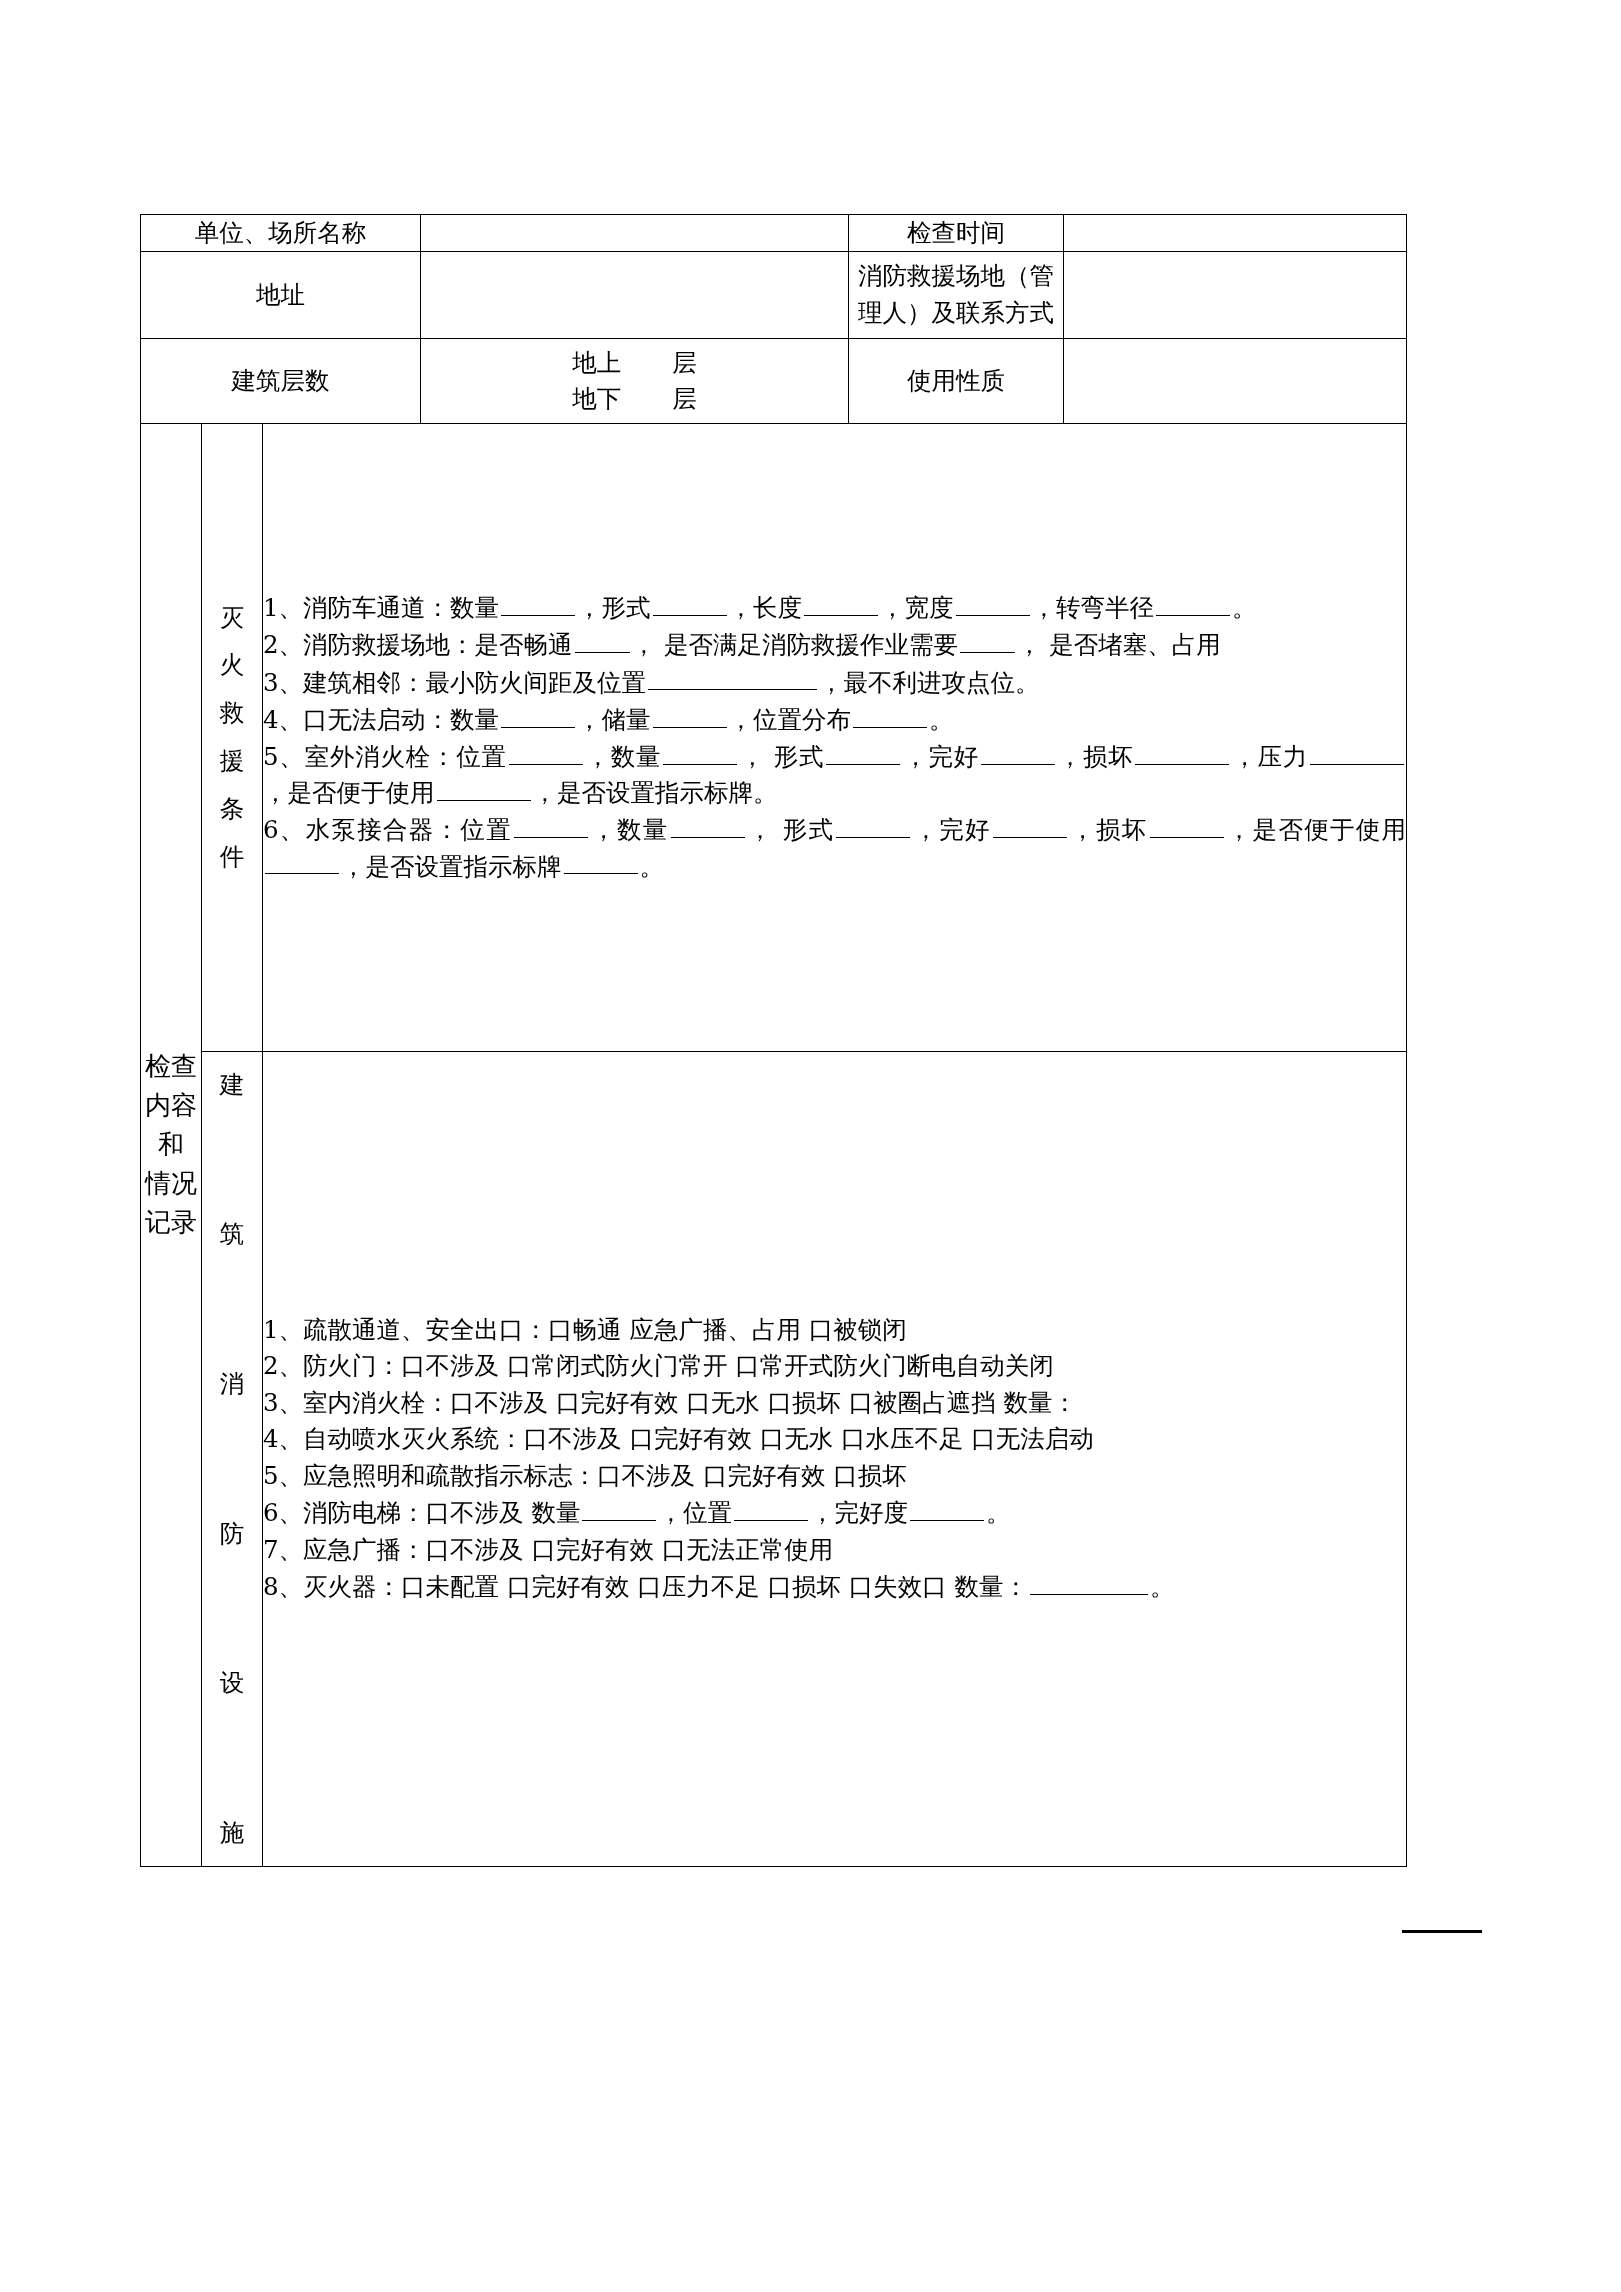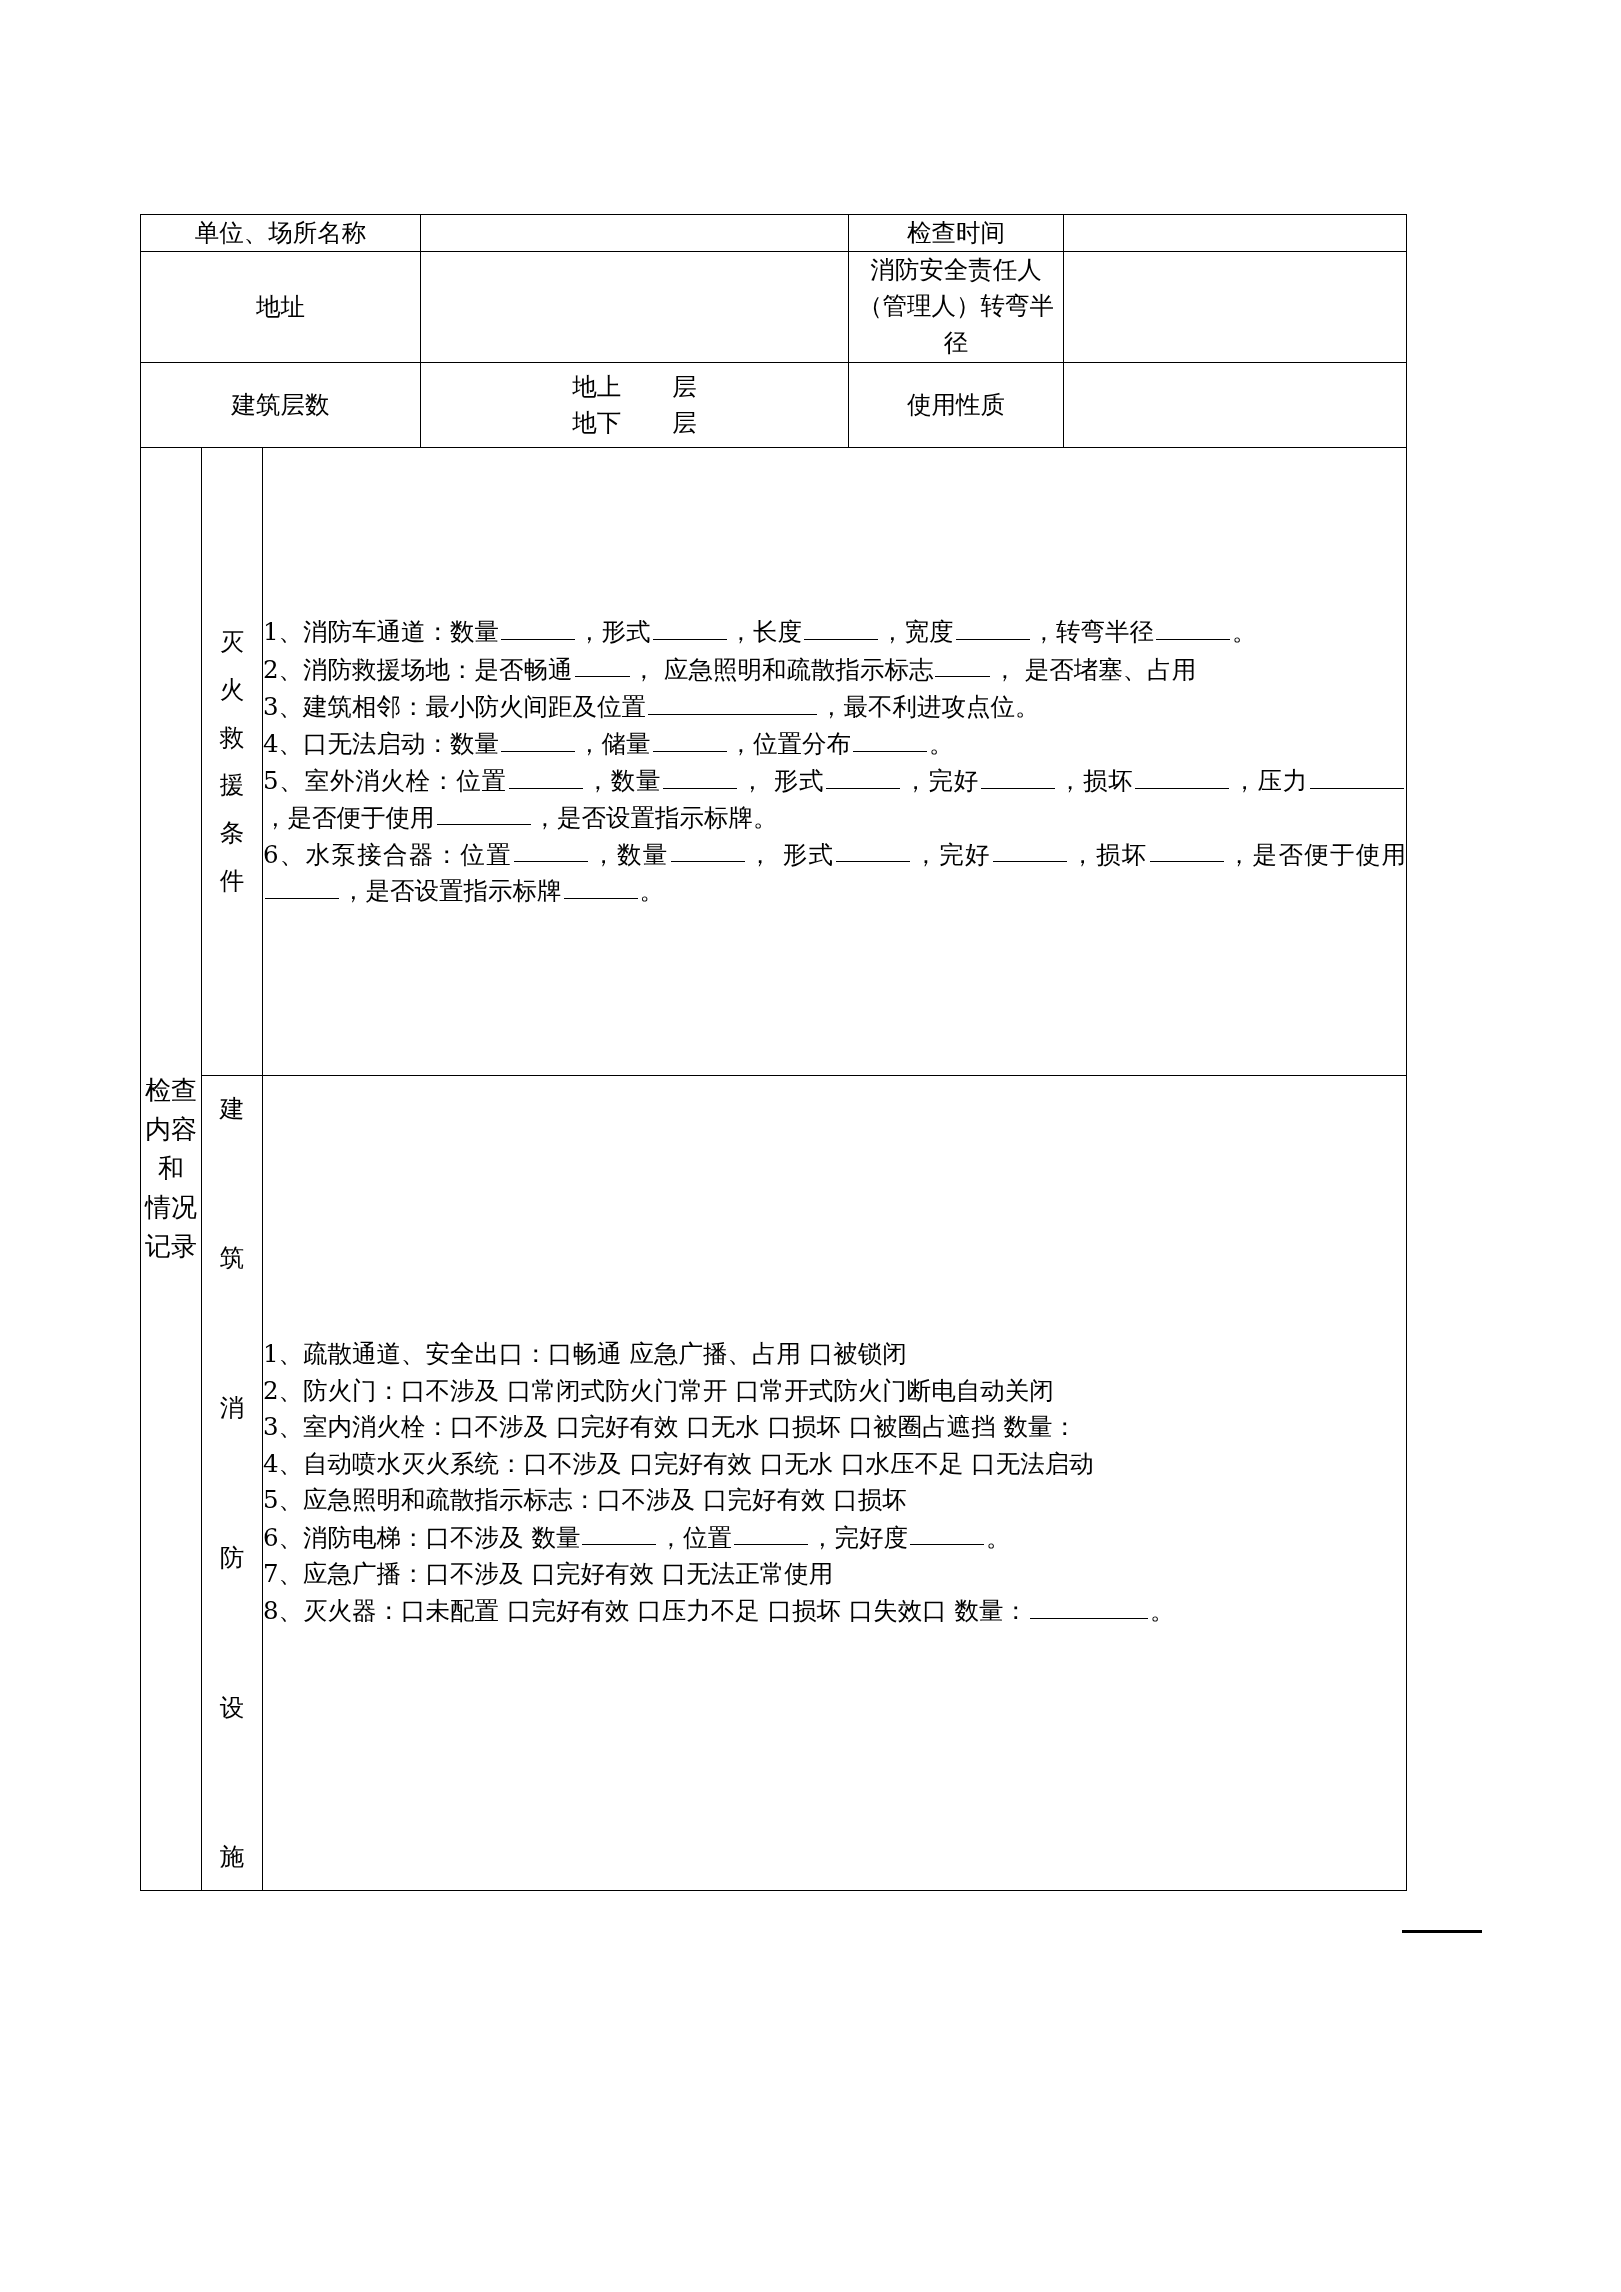--- a/index.html
+++ b/index.html
@@ -167,21 +167,21 @@
         <tr>
       <td class="hdr-label" colspan="3">单位、场所名称</td>
       <td class="hdr-blank" colspan="2"></td>
       <td class="hdr-label">检查时间</td>
       <td class="hdr-blank"></td>
     </tr>
 
     <tr>
       <td class="hdr-label" colspan="3" style="height:86px">地址</td>
       <td class="hdr-blank" colspan="2"></td>
-      <td class="hdr-label" style="line-height:1.5">消防安全责任人（管理人）转弯半径</td>
+      <td class="hdr-label" style="line-height:1.5">消防救援场地（管理人）及联系方式</td>
       <td class="hdr-blank"></td>
     </tr>
 
     <tr>
       <td class="hdr-label" colspan="3" style="height:84px">建筑层数</td>
       <td class="floors-cell" colspan="2">
         <span class="floors-line">
           <span>地上</span><span class="gap"></span><span>层</span>
         </span>
         <span class="floors-line">
@@ -210,21 +210,21 @@
           <span>救</span>
           <span>援</span>
           <span>条</span>
           <span>件</span>
         </div>
       </td>
 
       <td class="content-cell" colspan="5">
         <div id="sec1-items">
               <div class="item"><span>1、</span><span>消防车通道：数量</span><span class="blank b-s"></span><span>，形式</span><span class="blank b-s"></span><span>，长度</span><span class="blank b-s"></span><span>，宽度</span><span class="blank b-s"></span><span>，转弯半径</span><span class="blank b-s"></span><span>。</span></div>
-              <div class="item"><span>2、</span><span>消防救援场地：是否畅通</span><span class="blank b-xs"></span><span>， 应急照明和疏散指示标志</span><span class="blank b-xs"></span><span>， 是否堵塞、占用</span></div>
+              <div class="item"><span>2、</span><span>消防救援场地：是否畅通</span><span class="blank b-xs"></span><span>， 是否满足消防救援作业需要</span><span class="blank b-xs"></span><span>， 是否堵塞、占用</span></div>
               <div class="item"><span>3、</span><span>建筑相邻：最小防火间距及位置</span><span class="blank b-xl"></span><span>，最不利进攻点位。</span></div>
               <div class="item"><span>4、</span><span>口无法启动：数量</span><span class="blank b-s"></span><span>，储量</span><span class="blank b-s"></span><span>，位置分布</span><span class="blank b-s"></span><span>。</span></div>
               <div class="item"><span>5、</span><span>室外消火栓：位置</span><span class="blank b-s"></span><span>，数量</span><span class="blank b-s"></span><span>， 形式</span><span class="blank b-s"></span><span>，完好</span><span class="blank b-s"></span><span>，损坏</span><span class="blank b-m"></span><span>，压力</span><span class="blank b-m"></span><span>，是否便于使用</span><span class="blank b-m"></span><span>，是否设置指示标牌。</span></div>
               <div class="item"><span>6、</span><span>水泵接合器：位置</span><span class="blank b-s"></span><span>，数量</span><span class="blank b-s"></span><span>， 形式</span><span class="blank b-s"></span><span>，完好</span><span class="blank b-s"></span><span>，损坏</span><span class="blank b-s"></span><span>，是否便于使用</span><span class="blank b-s"></span><span>，是否设置指示标牌</span><span class="blank b-s"></span><span>。</span></div>
             </div>
       </td>
     </tr>
 
     <tr>
       <td class="vlabel-inner sec2-cell">

